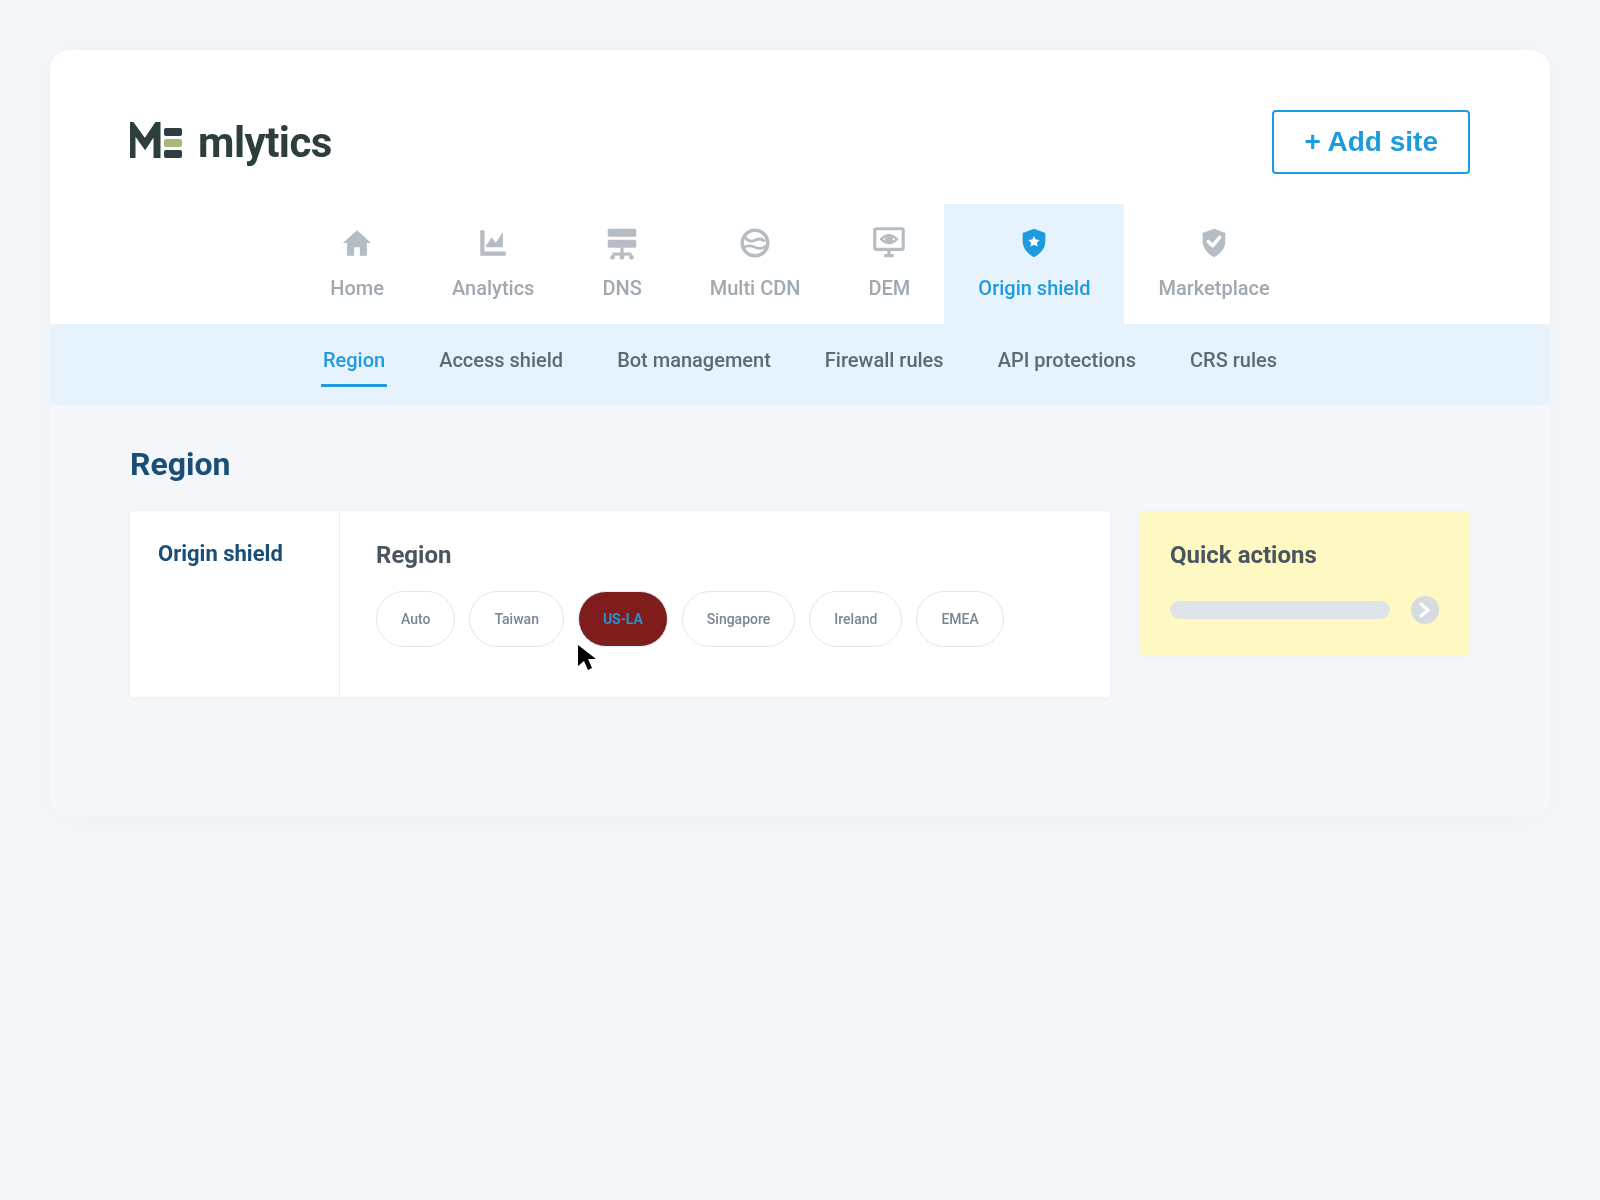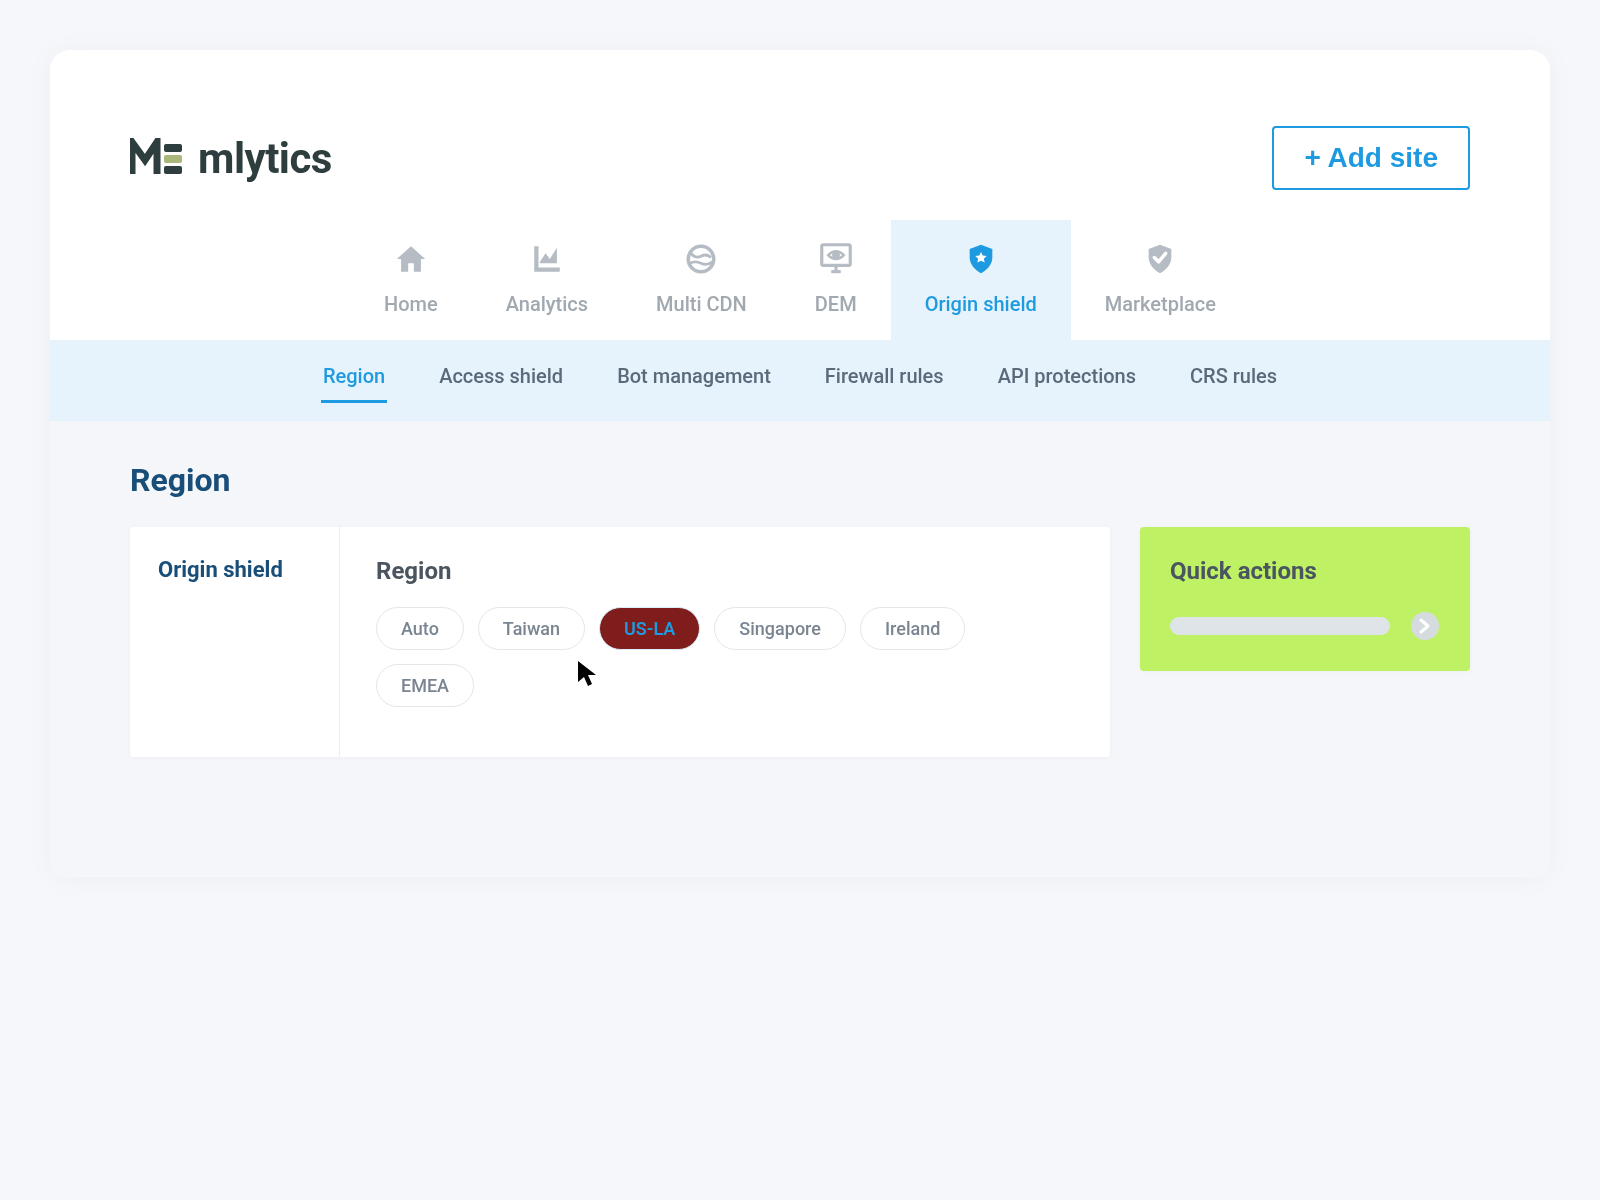--- a/index.html
+++ b/index.html
@@ -14,21 +14,21 @@
       background: #ffffff;
       border-radius: 20px;
       width: 100%;
       box-shadow: 0 2px 30px rgba(0,0,0,0.04);
       overflow: hidden;
     }
     .header {
       display: flex;
       justify-content: space-between;
       align-items: center;
-      padding: 76px 80px 30px 80px;
+      padding: 60px 80px 30px 80px;
     }
     .logo {
       display: flex;
       align-items: center;
       gap: 14px;
     }
     .logo-mark {
       width: 54px;
       height: 40px;
     }
@@ -143,38 +143,38 @@
       font-weight: 700;
       color: #4a5560;
       margin-bottom: 22px;
     }
     .chips {
       display: flex;
       flex-wrap: wrap;
       gap: 14px;
     }
     .chip {
-      padding: 10px 24px;
+      padding: 19px 24px;
       border: 1px solid #e2e6eb;
       border-radius: 999px;
-      font-size: 18px;
+      font-size: 14px;
       color: #7a8592;
       font-weight: 500;
       cursor: pointer;
       background: #ffffff;
     }
     .chip.selected {
       background: #7f1d1d;
       border-color: #d9f0fc;
       color: #1e9be0;
       font-weight: 600;
     }
     .quick-panel {
       width: 330px;
-      background: #bef264;
+      background: #fef9c3;
       border-radius: 4px;
       padding: 30px;
       box-shadow: 0 1px 6px rgba(0,0,0,0.03);
     }
     .quick-title {
       font-size: 24px;
       font-weight: 700;
       color: #4a5560;
       margin-bottom: 26px;
     }
@@ -233,20 +233,34 @@
       <span class="label">Home</span>
     </div>
     <div class="nav-item">
       <span class="icon-wrap">
         <svg viewBox="0 0 24 24" width="34" height="34">
             <path fill="#b5bcc4" d="M3 3 v18 h18 v-3 h-15 v-15 z"></path>
             <path fill="#b5bcc4" d="M7 14 l4 -6 l3 4 l5 -8 v11 h-12 z"></path>
           </svg>
       </span>
       <span class="label">Analytics</span>
+    </div>
+    <div class="nav-item">
+      <span class="icon-wrap">
+        <svg viewBox="0 0 24 24" width="38" height="38">
+          <rect x="3" y="3" width="18" height="5" rx="1" fill="#b5bcc4"></rect>
+          <rect x="3" y="10" width="18" height="5" rx="1" fill="#b5bcc4"></rect>
+          <line x1="12" y1="15" x2="12" y2="19" stroke="#b5bcc4" stroke-width="2"></line>
+          <line x1="6" y1="19" x2="18" y2="19" stroke="#b5bcc4" stroke-width="2"></line>
+          <circle cx="6" cy="21" r="1.5" fill="#b5bcc4"></circle>
+            <circle cx="12" cy="21" r="1.5" fill="#b5bcc4"></circle>
+            <circle cx="18" cy="21" r="1.5" fill="#b5bcc4"></circle>
+        </svg>
+      </span>
+      <span class="label">DNS</span>
     </div>
     <div class="nav-item">
       <span class="icon-wrap">
         <svg viewBox="0 0 24 24" width="34" height="34">
           <circle cx="12" cy="12" r="9" fill="none" stroke="#b5bcc4" stroke-width="2.5"></circle>
           <path d="M5 8 q3 4 7 2 q4 -2 7 1" fill="none" stroke="#b5bcc4" stroke-width="2"></path>
           <path d="M4 15 q4 -2 8 0 q4 2 8 -1" fill="none" stroke="#b5bcc4" stroke-width="2"></path>
         </svg>
       </span>
       <span class="label">Multi CDN</span>

